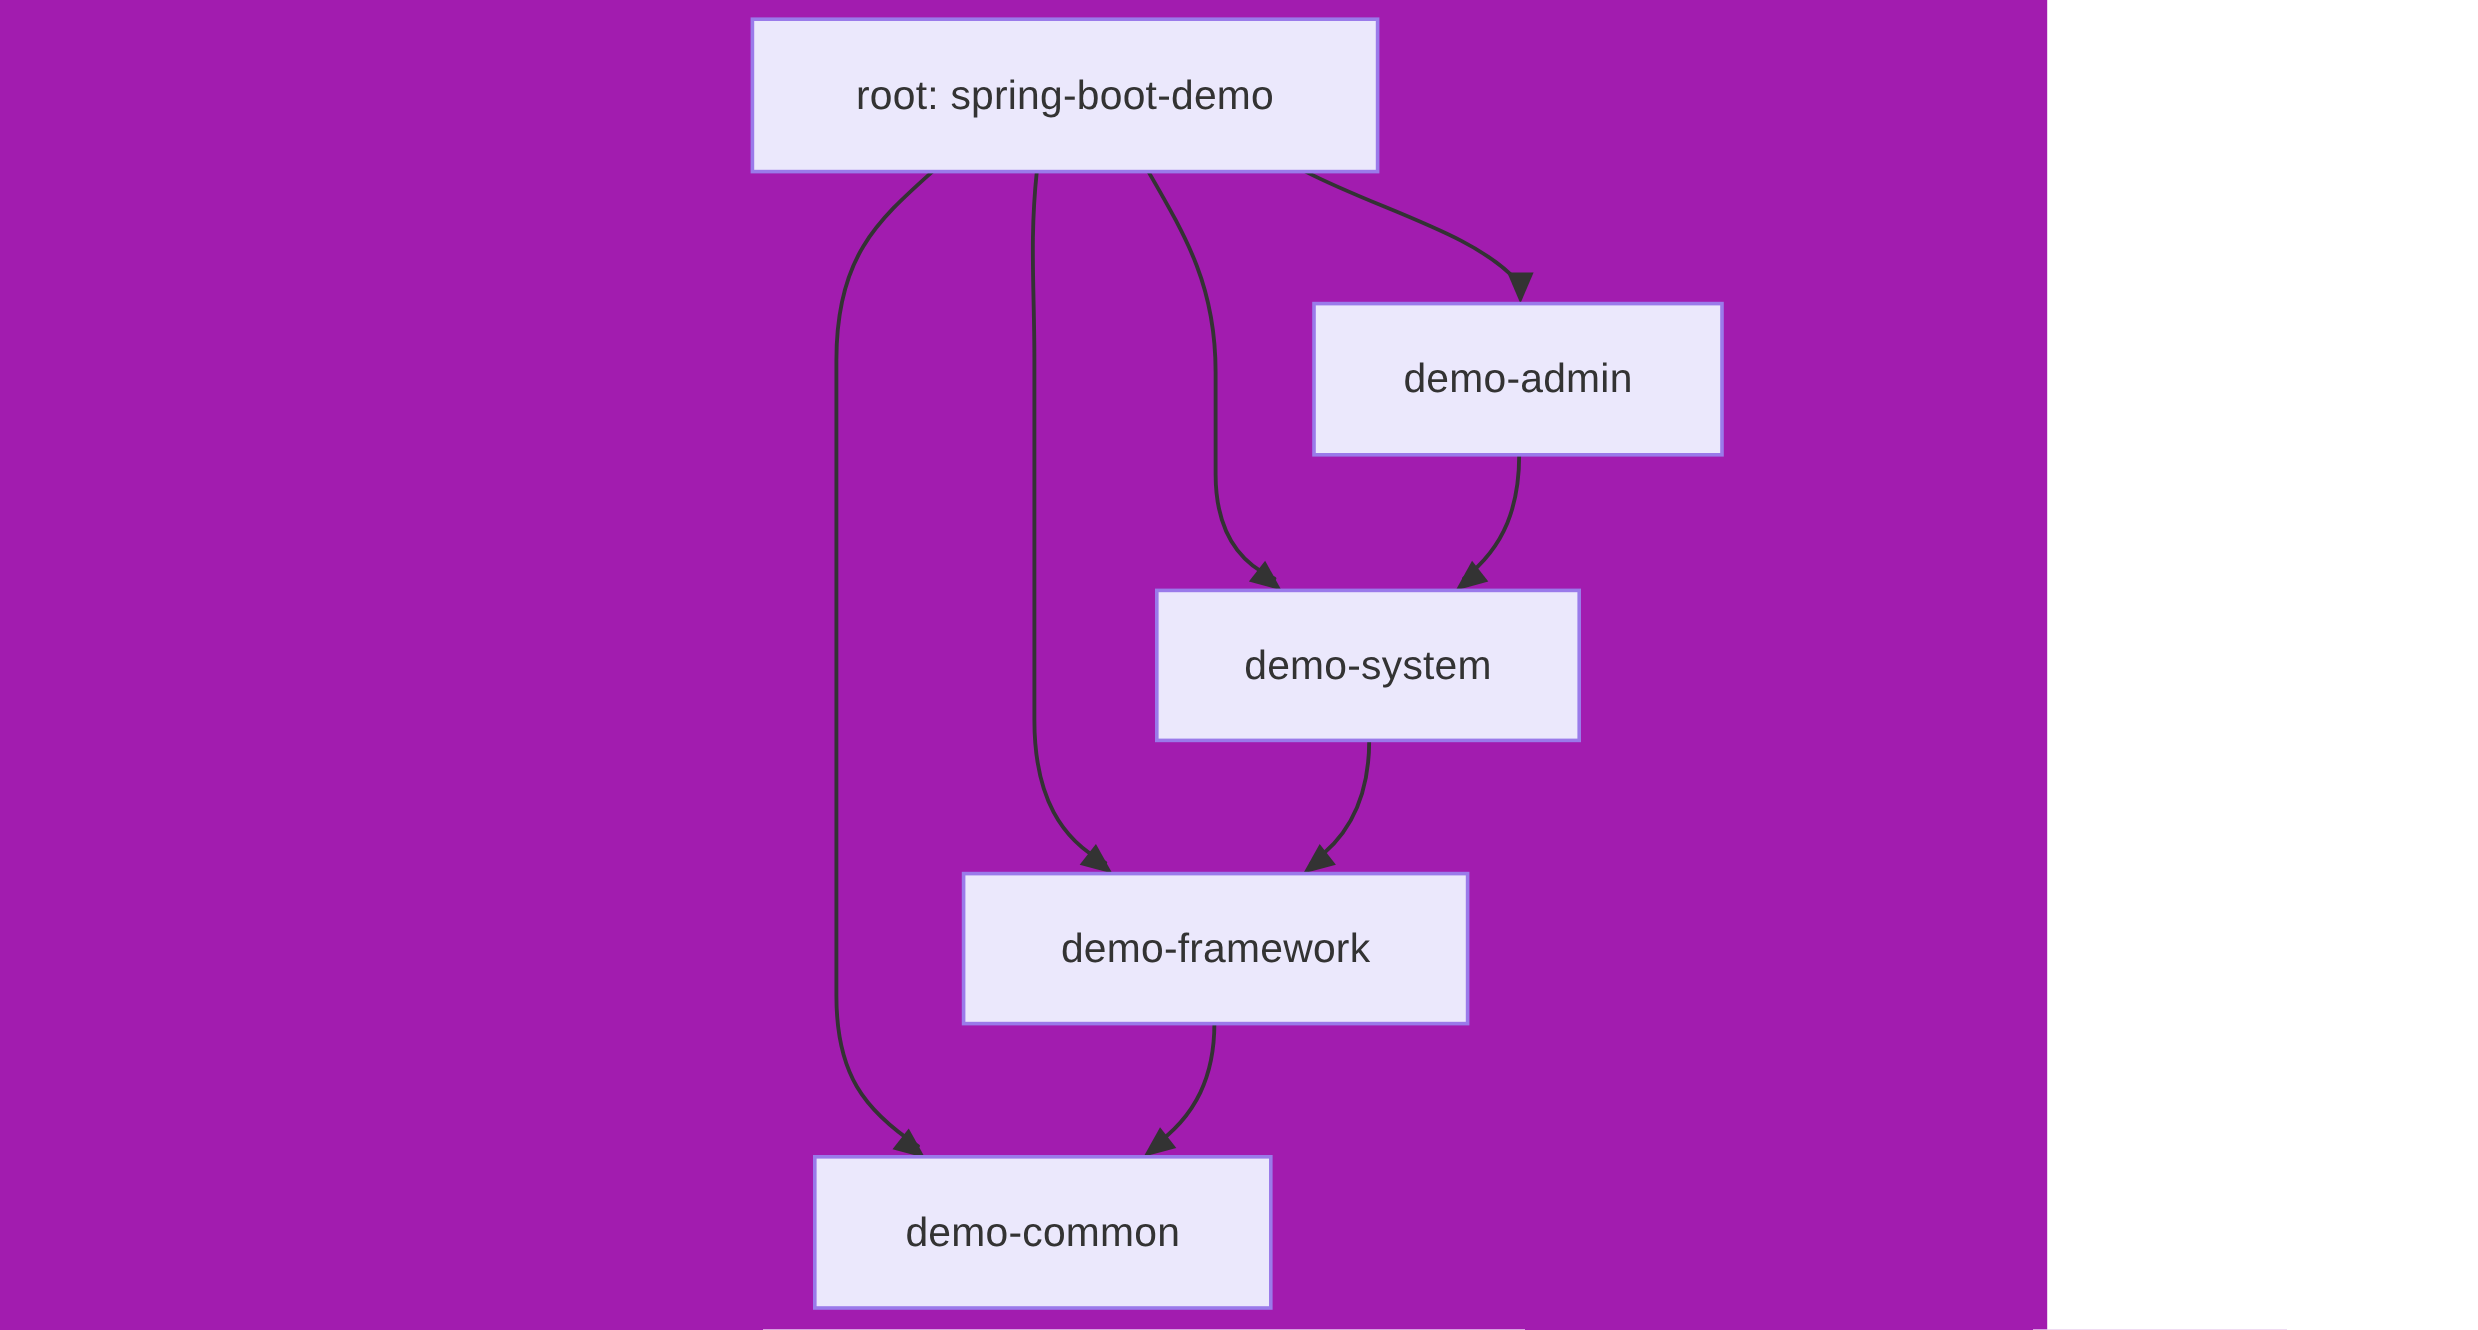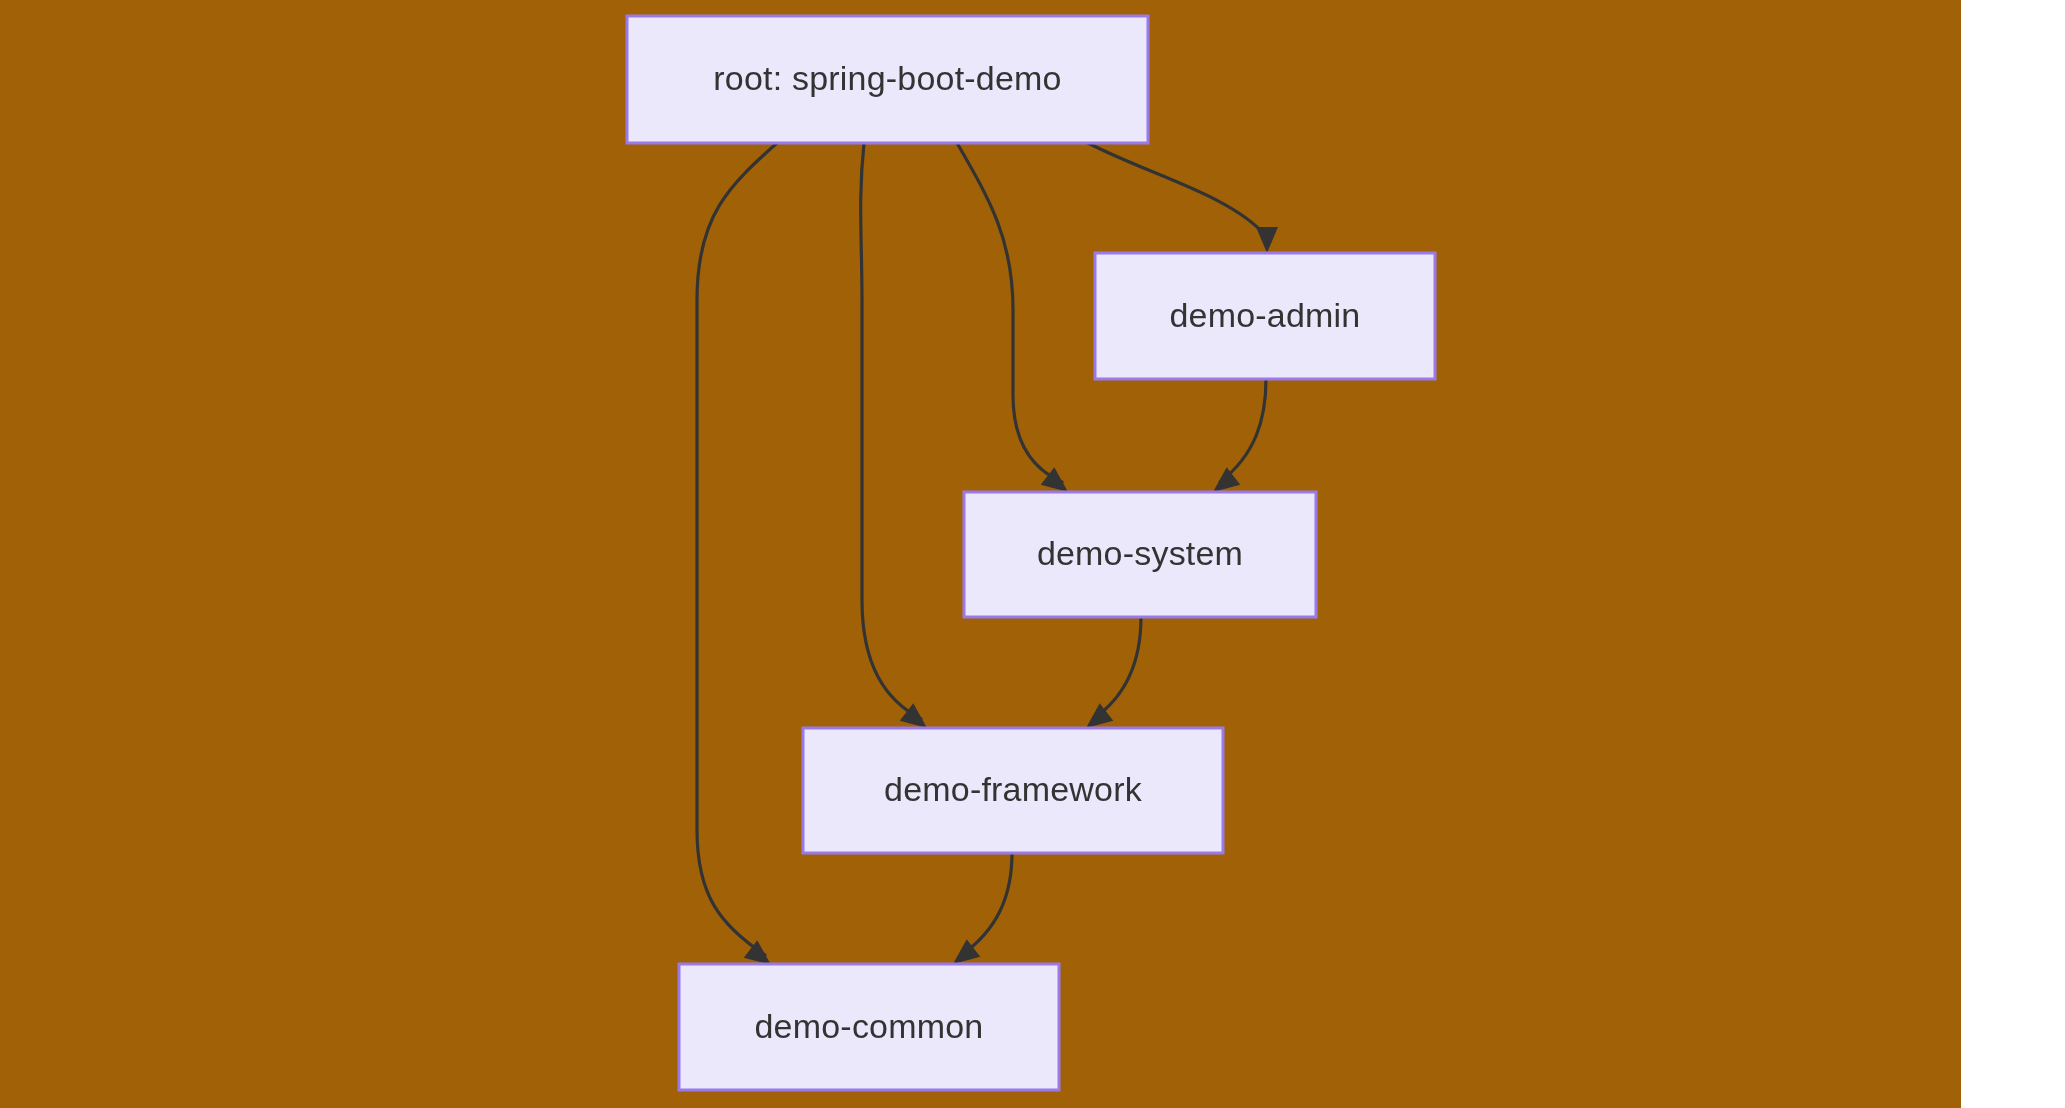--- a/index.html
+++ b/index.html
@@ -9,23 +9,23 @@
     background: #ffffff;
   }
   body {
     font-family: "Liberation Sans", sans-serif;
     width: 2065px;
     height: 1108px;
     overflow: hidden;
   }
   #diagram-root {
     position: relative;
-    width: 1961px;
+    width: 1706px;
     height: 1108px;
-    background: #a16207;
+    background: #a21caf;
     text-align: right;
   }
   svg#graph-canvas {
     display: block;
     width: 2065px;
     height: 1108px;
   }
   .node-box {
     fill: #ebe8fc;
     stroke: #9a7aea;

